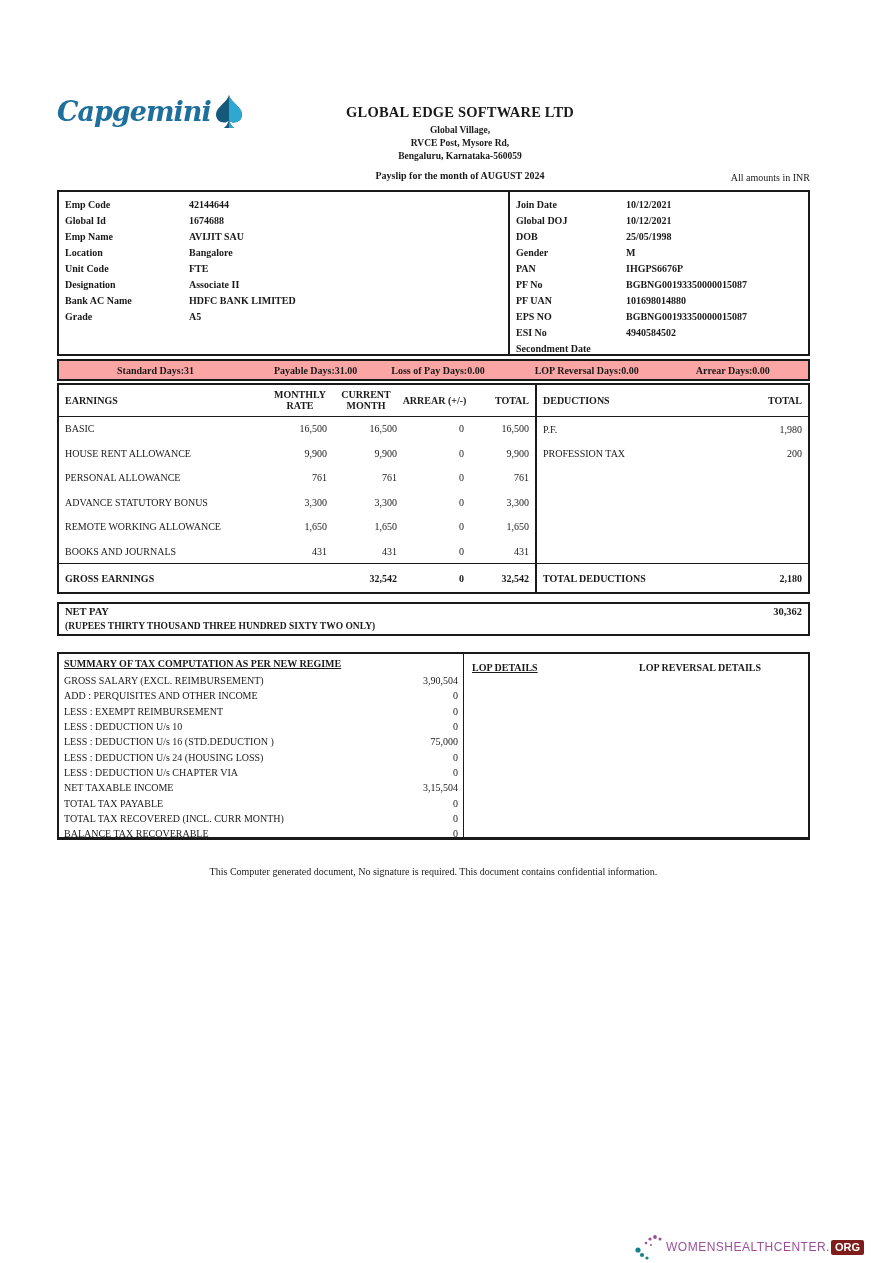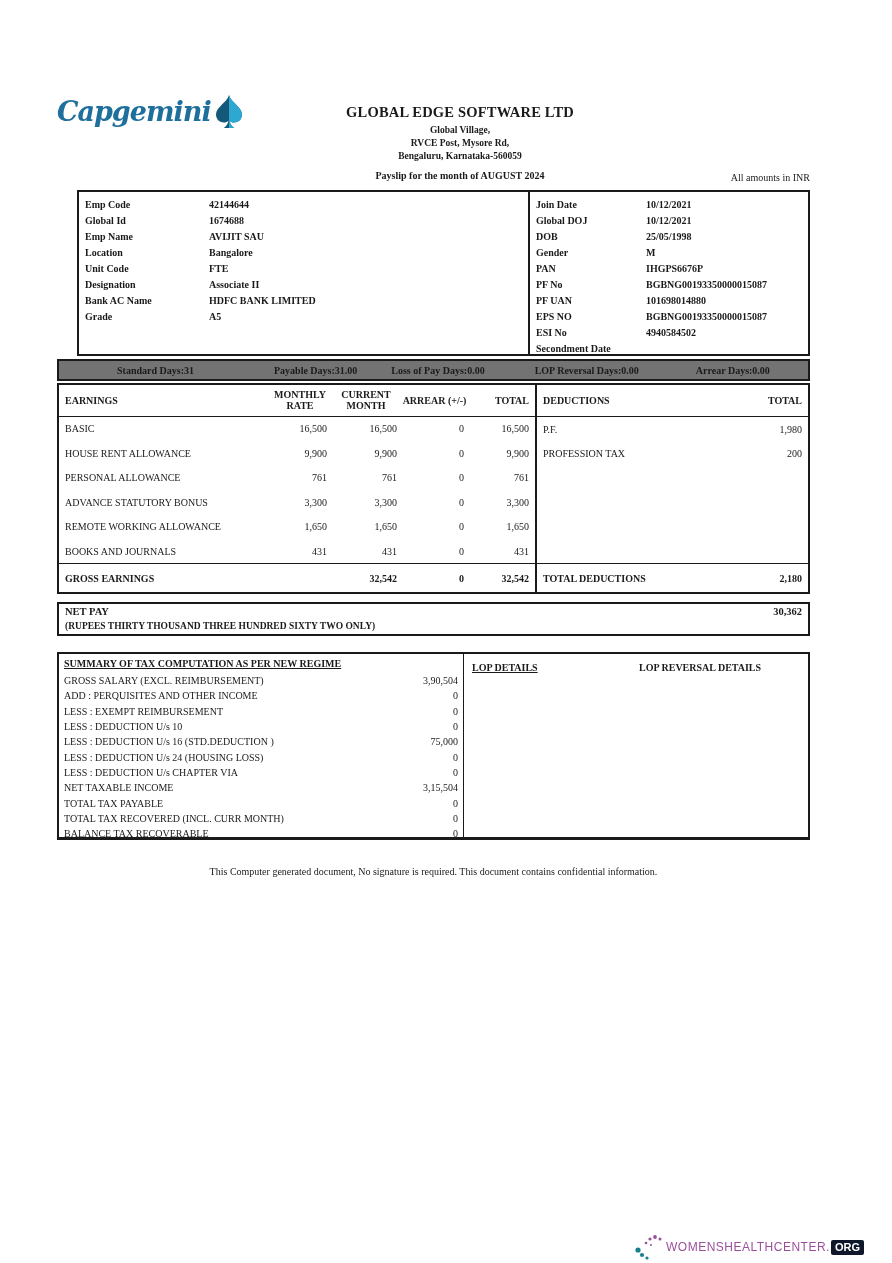--- a/index.html
+++ b/index.html
@@ -13,29 +13,29 @@
   
   .co-head{position:absolute;left:200px;top:104px;width:520px;text-align:center;}
   .co-name{font-size:14.5px;font-weight:bold;letter-spacing:.2px;}
   .co-addr{font-size:9.5px;font-weight:bold;line-height:13px;margin-top:3px;}
   .co-payslip{font-size:10px;font-weight:bold;margin-top:7px;}
   
   .content{position:absolute;left:57px;top:172px;width:753px;}
   .inr-note{text-align:right;font-size:10px;height:15px;margin-bottom:3px;}
   .box{border:2px solid #1a1a1a;box-sizing:border-box;background:#fff;}
   
-  .info{display:flex;height:166px;margin-left:20px;}
+  .info{display:flex;height:166px;}
   .info-left{width:451px;border-right:2px solid #1a1a1a;box-sizing:border-box;padding:4px 0 0 6px;}
   .info-right{flex:1;padding:4px 16px 0 6px;}
   .irow{display:flex;height:16.1px;align-items:center;font-size:10px;font-weight:bold;}
   .ilab{width:124px;flex:none;}
   .ilab2{width:110px;flex:none;}
   .ival{flex:1;}
   
-  .days{margin-top:3px;height:22px;background:#737373;display:flex;align-items:center;
+  .days{margin-top:3px;height:22px;background:#fca5a5;display:flex;align-items:center;
         font-size:10px;font-weight:bold;}
   .days span{white-space:nowrap;}
   .d0{margin-left:58px;} .d1{margin-left:80px;} .d2{margin-left:34px;}
   .d3{margin-left:50px;} .d4{margin-left:57px;}
   
   .paytbl{margin-top:2px;height:211px;display:flex;}
   .earn{width:478px;border-right:2px solid #1a1a1a;box-sizing:border-box;
         display:flex;flex-direction:column;}
   .ded{flex:1;display:flex;flex-direction:column;}
   .egrid{display:grid;grid-template-columns:210px 62px 70px 67px 1fr;align-items:center;}
@@ -75,21 +75,21 @@
   .lop-head{display:flex;font-size:10px;font-weight:bold;}
   .lop-d{width:167px;padding-left:8px;text-decoration:underline;}
   
   .footer{margin-top:26px;text-align:center;font-size:10px;}
   
   .wm{position:absolute;right:28px;bottom:2px;display:flex;align-items:center;}
   .wm svg{margin-right:2px;}
   .wm-text{font-family:"Liberation Sans",sans-serif;font-size:12px;font-weight:400;
            color:#9b4f9b;letter-spacing:.5px;}
   .wm-org{font-family:"Liberation Sans",sans-serif;font-size:11px;font-weight:bold;
-          color:#ffffff;background:#0f172a;padding:1px 4px 2px 4px;border-radius:2px;margin-left:1px;}
+          color:#ffffff;background:#7f1d1d;padding:1px 4px 2px 4px;border-radius:2px;margin-left:1px;}
 </style>
 </head>
 <body>
 
 <div class="sheet">
 
   <div class="logo">
     <span class="logo-text">Capgemini</span>
     <svg width="30" height="36" viewBox="0 0 30 36">
       <defs>

